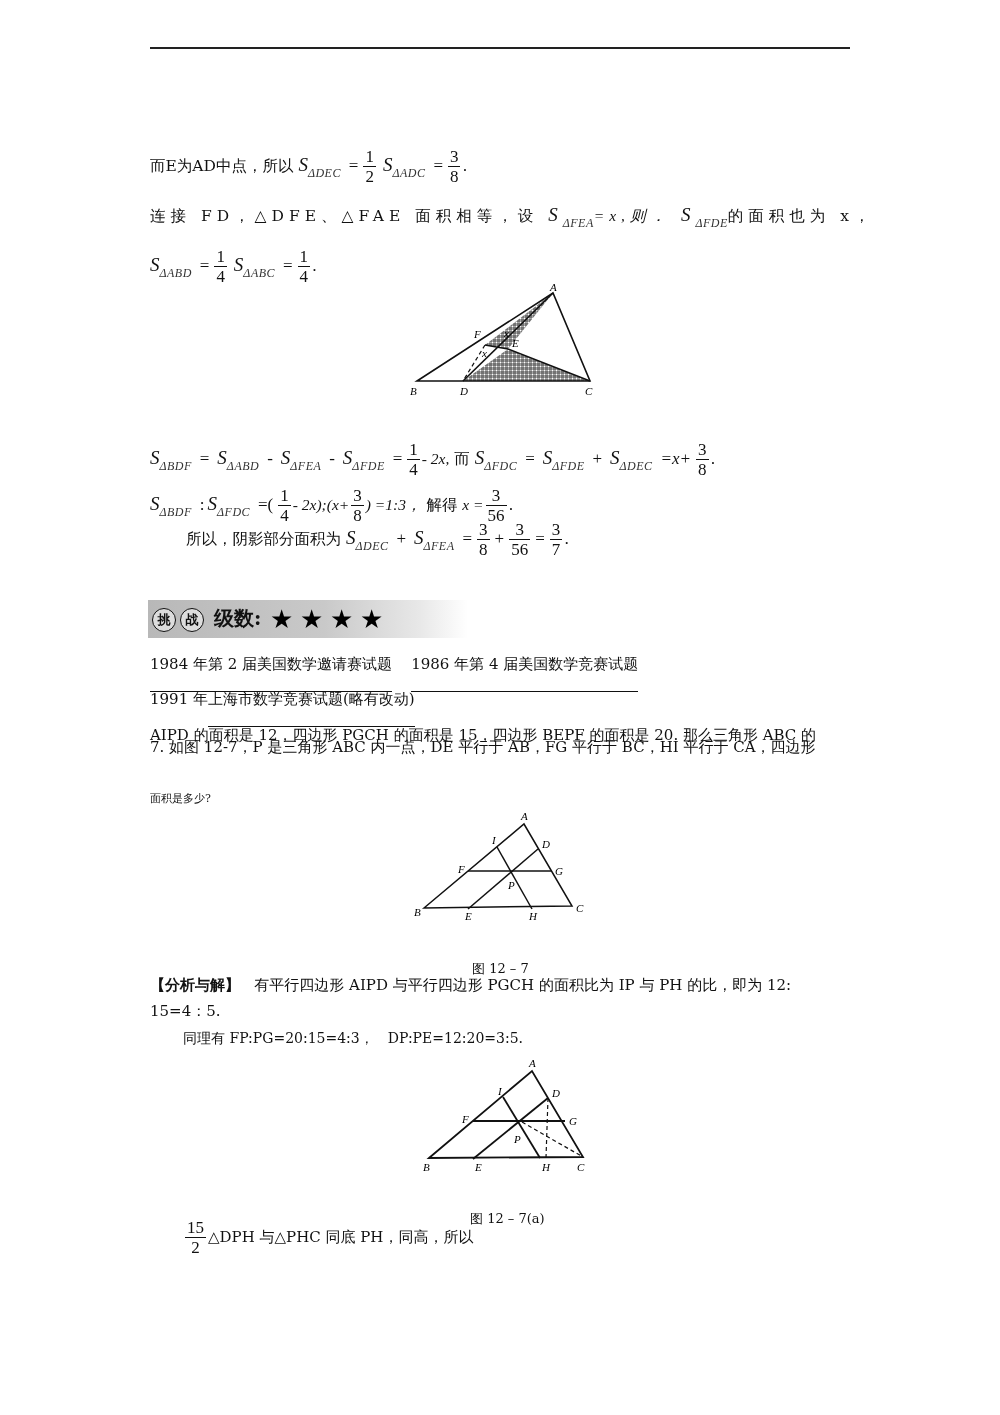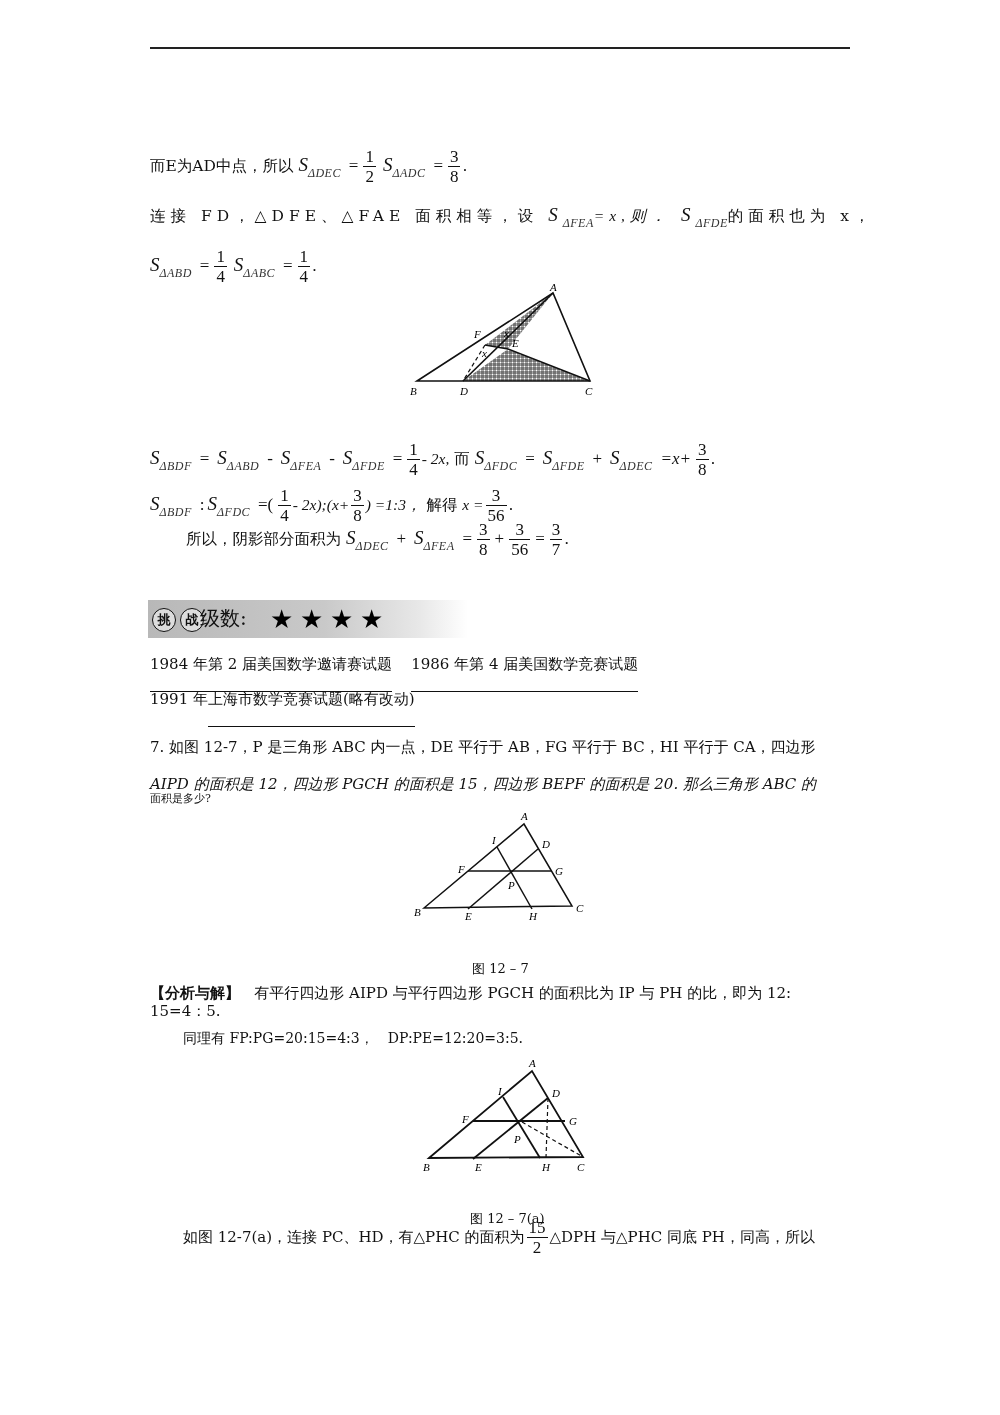--- a/index.html
+++ b/index.html
@@ -12,21 +12,21 @@
   .sub { font-family: "Liberation Serif", serif; font-style: italic; font-size: 12px; vertical-align: -6px; color: #333; letter-spacing: 0.5px; }
   .frac { display: inline-block; vertical-align: middle; text-align: center; font-family: "Liberation Serif", serif; font-size: 17px; line-height: 19px; margin: 0 2px; }
   .frac .num { display: block; border-bottom: 1px solid #111; padding: 0 2px; }
   .frac .den { display: block; padding: 0 2px; }
   .op { font-family: "Liberation Serif", serif; font-size: 17px; margin: 0 3px; }
   .spaced { letter-spacing: 5px; }
   .banner { position: absolute; left: 148px; top: 600px; width: 320px; height: 38px;
             background: linear-gradient(90deg, #b8b8b8 0%, #c9c9c9 55%, #e8e8e8 85%, rgba(255,255,255,0) 100%); }
   .circ { position: absolute; top: 8px; width: 22px; height: 22px; border: 1.5px solid #111; border-radius: 50%;
           font-size: 13px; line-height: 22px; text-align: center; font-weight: bold; background: #ddd; }
-  .banner-label { position: absolute; left: 52px; top: 5px; font-size: 20px; font-weight: normal; }
+  .banner-label { position: absolute; left: 66px; top: 5px; font-size: 20px; font-weight: bold; }
   .star { position: absolute; top: 5px; font-size: 26px; line-height: 28px; color: #000; }
   .src { position: absolute; left: 150px; font-size: 15px; white-space: nowrap; }
   .src .u { border-bottom: 1.5px solid #111; padding-bottom: 18px; }
   .caption { position: absolute; font-size: 13px; font-family: "DejaVu Serif", serif; margin-top: 27px; }
   svg text { font-family: "Liberation Serif", serif; font-style: italic; font-size: 11px; }
   .bold { font-weight: bold; }
 </style>
 </head>
 <body>
 
@@ -131,42 +131,42 @@
 <div class="src" style="top:655px;">
   <span class="u"><span>1984</span> <span>年第 2 届美国数学邀请赛试题</span></span>
   &nbsp;&nbsp;
   <span class="u"><span>1986</span> <span>年第 4 届美国数学竞赛试题</span></span>
 </div>
 <div class="src" style="top:690px;">
   <span>1991</span> <span>年</span><span class="u">上海市数学竞赛试题(略有改动)</span>
 </div>
 
 <div class="line" style="top:737px;font-size:15px;">7. 如图 12-7，P 是三角形 ABC 内一点，DE 平行于 AB，FG 平行于 BC，HI 平行于 CA，四边形</div>
-<div class="line" style="top:774px;font-size:15px;font-style:italic;">AIPD 的面积是 12，四边形 PGCH 的面积是 15，四边形 BEPF 的面积是 20. 那么三角形 ABC 的</div>
+<div class="line" style="top:725px;font-size:15px;">AIPD 的面积是 12，四边形 PGCH 的面积是 15，四边形 BEPF 的面积是 20. 那么三角形 ABC 的</div>
 <div class="line" style="top:789px;font-size:11px;">面积是多少?</div>
 
 <svg style="position:absolute;left:410px;top:808px;" width="185" height="115">
   <polygon points="14,100 114,16 162,98" fill="none" stroke="#111" stroke-width="1.5"></polygon>
   <line x1="58" y1="63" x2="141" y2="63" stroke="#111" stroke-width="1.5"></line>
   <line x1="87" y1="39" x2="122" y2="101" stroke="#111" stroke-width="1.5"></line>
   <line x1="128" y1="41" x2="58" y2="101" stroke="#111" stroke-width="1.5"></line>
   <text x="111" y="12">A</text>
   <text x="4" y="108">B</text>
   <text x="166" y="104">C</text>
   <text x="132" y="40">D</text>
   <text x="55" y="112">E</text>
   <text x="48" y="65">F</text>
   <text x="145" y="67">G</text>
   <text x="119" y="112">H</text>
   <text x="82" y="36">I</text>
   <text x="98" y="81">P</text>
 </svg>
 <div class="caption" style="left:472px;top:933px;">图 12 – 7</div>
 
-<div class="line" style="top:975px;font-size:15px;margin-top:8px;">
+<div class="line" style="top:975px;font-size:15px;">
   <span class="bold">【分析与解】</span>&nbsp;&nbsp;
   <span>有平行四边形 AIPD 与平行四边形 PGCH 的面积比为 IP 与 PH 的比，即为 12:</span>
 </div>
 <div class="line" style="top:1001px;font-size:15px;">15=4：5.</div>
 <div class="line" style="top:1028px;left:183px;font-size:14px;">同理有 FP:PG=20:15=4:3，　DP:PE=12:20=3:5.</div>
 
 <svg style="position:absolute;left:415px;top:1055px;" width="185" height="120">
   <polygon points="14,103 117,16 168,102" fill="none" stroke="#111" stroke-width="1.8"></polygon>
   <line x1="58" y1="66" x2="150" y2="66" stroke="#111" stroke-width="1.8"></line>
   <line x1="88" y1="42" x2="125" y2="103" stroke="#111" stroke-width="1.8"></line>
@@ -180,14 +180,14 @@
   <text x="60" y="116">E</text>
   <text x="47" y="68">F</text>
   <text x="154" y="70">G</text>
   <text x="127" y="116">H</text>
   <text x="83" y="40">I</text>
   <text x="99" y="88">P</text>
 </svg>
 <div class="caption" style="left:470px;top:1183px;">图 12 – 7(a)</div>
 
 <div class="line" style="top:1218px;left:183px;font-size:15px;">
-  <span>如图 12-7(a)，连接 PC、HD，有△PHC 的面积为</span><span class="frac"><span class="num">15</span><span class="den">2</span></span><span>△DPH 与△PHC 同底 PH，同高，所以</span>
+  <span class="frac"><span class="num">15</span><span class="den">2</span></span><span>△DPH 与△PHC 同底 PH，同高，所以</span>
 </div>
 
 </body></html>

